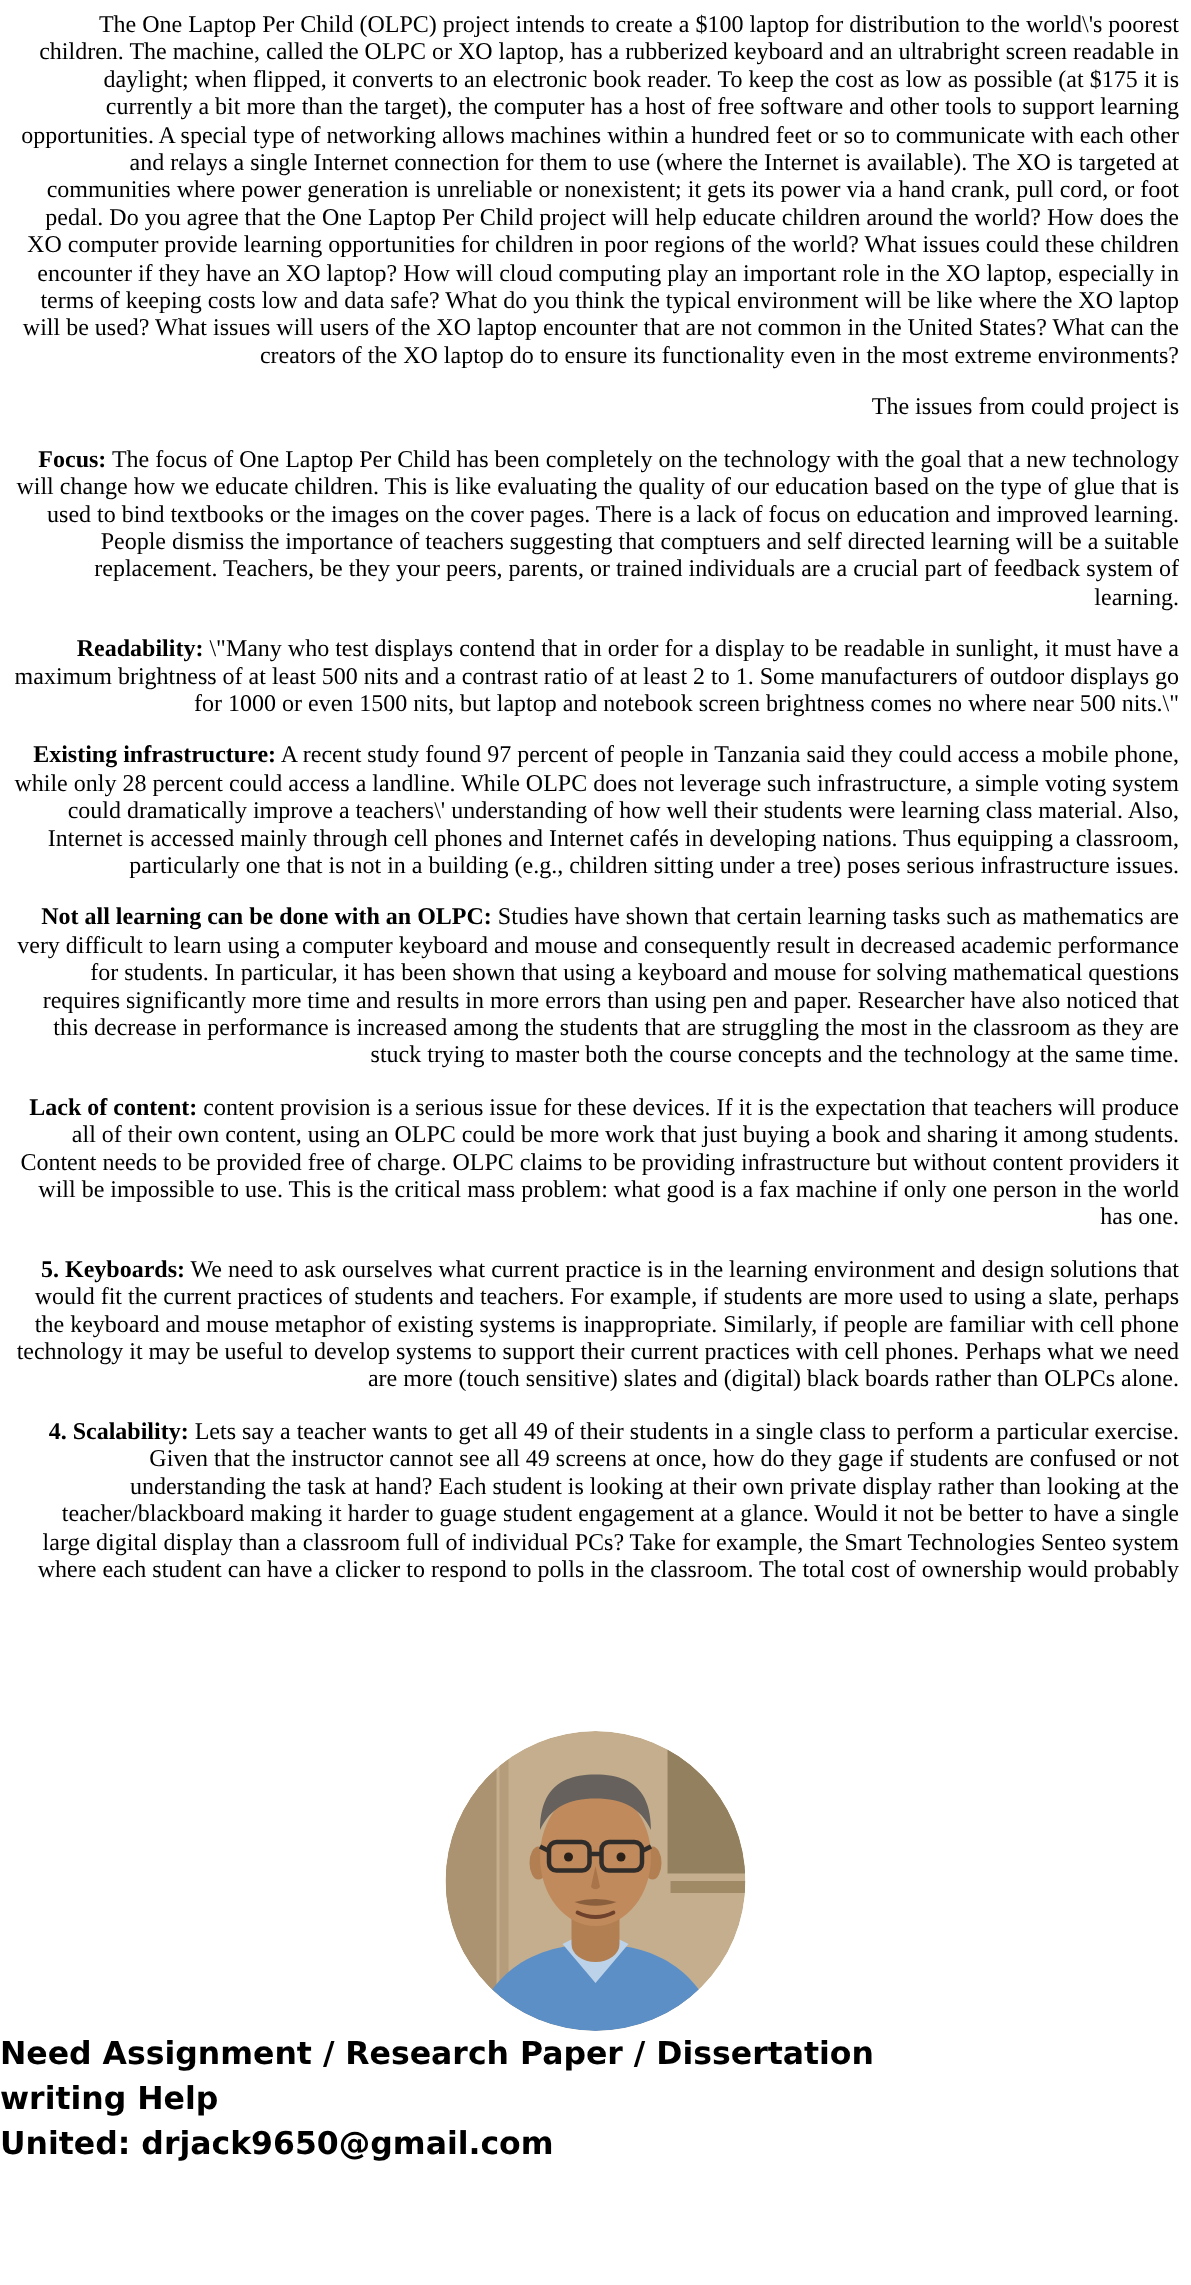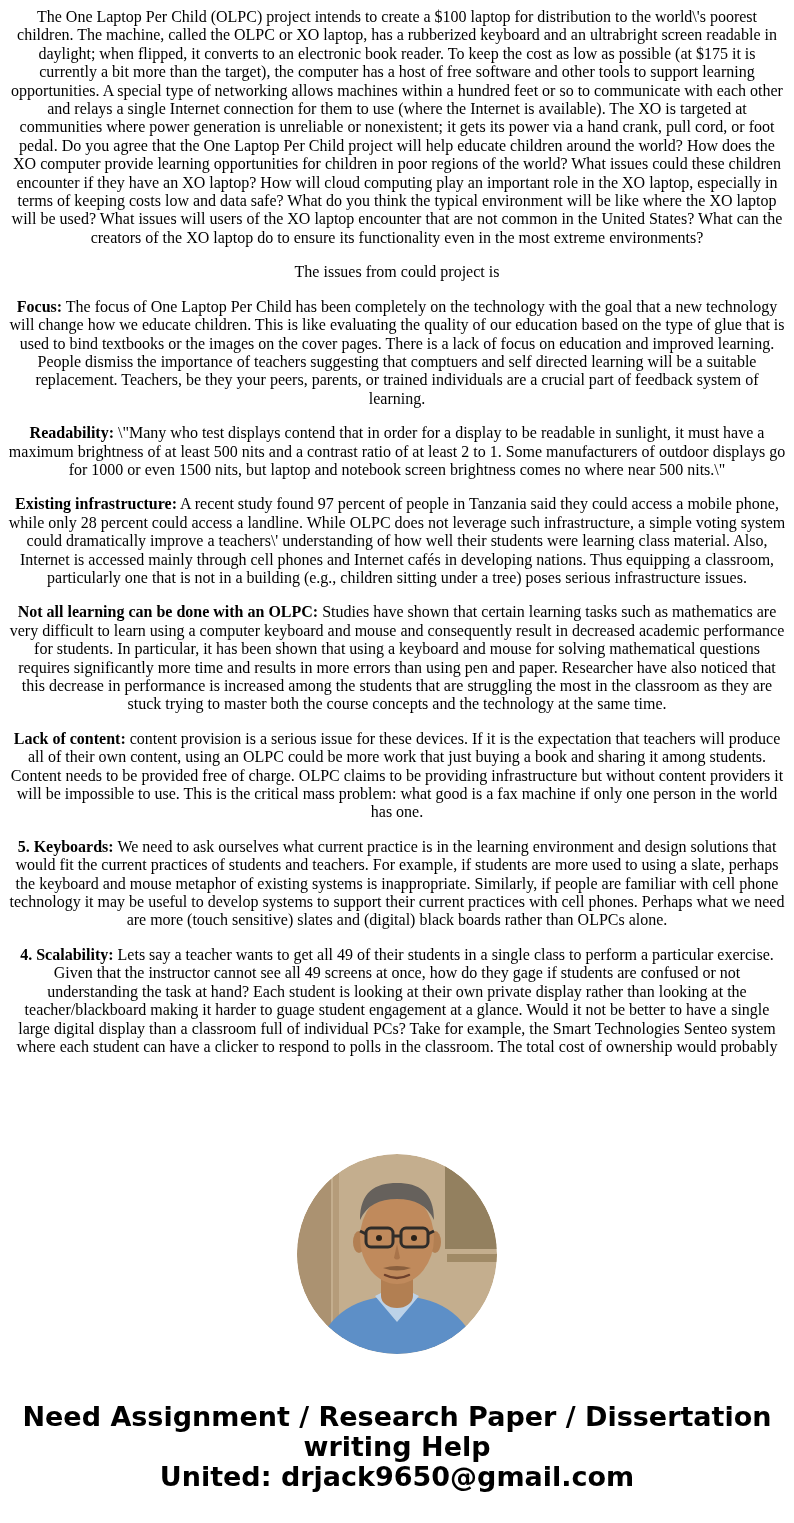--- a/index.html
+++ b/index.html
@@ -14,21 +14,21 @@
     line-height: 18.4px;
     overflow: hidden;
   }
   .doc {
     height: 1134px;
     overflow: hidden;
     padding: 8px 8px 0 8px;
   }
   .doc p {
     margin: 0 0 16px 0;
-    text-align: center;
+    text-align: right;
   }
   .doc p b { font-weight: bold; }
   .doc h3 {
     font-size: 19px;
     line-height: 22px;
     font-weight: bold;
     margin: 20px 0 18px 0;
   }
   .avatar-wrap {
     margin-top: 20px;
@@ -36,25 +36,24 @@
     justify-content: center;
   }
   .avatar {
     width: 200px;
     height: 200px;
     border-radius: 50%;
     overflow: hidden;
     flex: 0 0 auto;
   }
   .footer {
-    margin-top: 48px;
-    text-align: center;
+    text-align: left;
     font-family: "DejaVu Sans", sans-serif;
     font-weight: bold;
-    font-size: 27px;
+    font-size: 21px;
     line-height: 30px;
     color: #000000;
   }
 </style>
 </head>
 <body>
 
 <article class="doc">
   <p>The One Laptop Per Child (OLPC) project intends to create a $100 laptop for distribution to the world\'s poorest children. The machine, called the OLPC or XO laptop, has a rubberized keyboard and an ultrabright screen readable in daylight; when flipped, it converts to an electronic book reader. To keep the cost as low as possible (at $175 it is currently a bit more than the target), the computer has a host of free software and other tools to support learning opportunities. A special type of networking allows machines within a hundred feet or so to communicate with each other and relays a single Internet connection for them to use (where the Internet is available). The XO is targeted at communities where power generation is unreliable or nonexistent; it gets its power via a hand crank, pull cord, or foot pedal. Do you agree that the One Laptop Per Child project will help educate children around the world? How does the XO computer provide learning opportunities for children in poor regions of the world? What issues could these children encounter if they have an XO laptop? How will cloud computing play an important role in the XO laptop, especially in terms of keeping costs low and data safe? What do you think the typical environment will be like where the XO laptop will be used? What issues will users of the XO laptop encounter that are not common in the United States? What can the creators of the XO laptop do to ensure its functionality even in the most extreme environments?</p>
 

